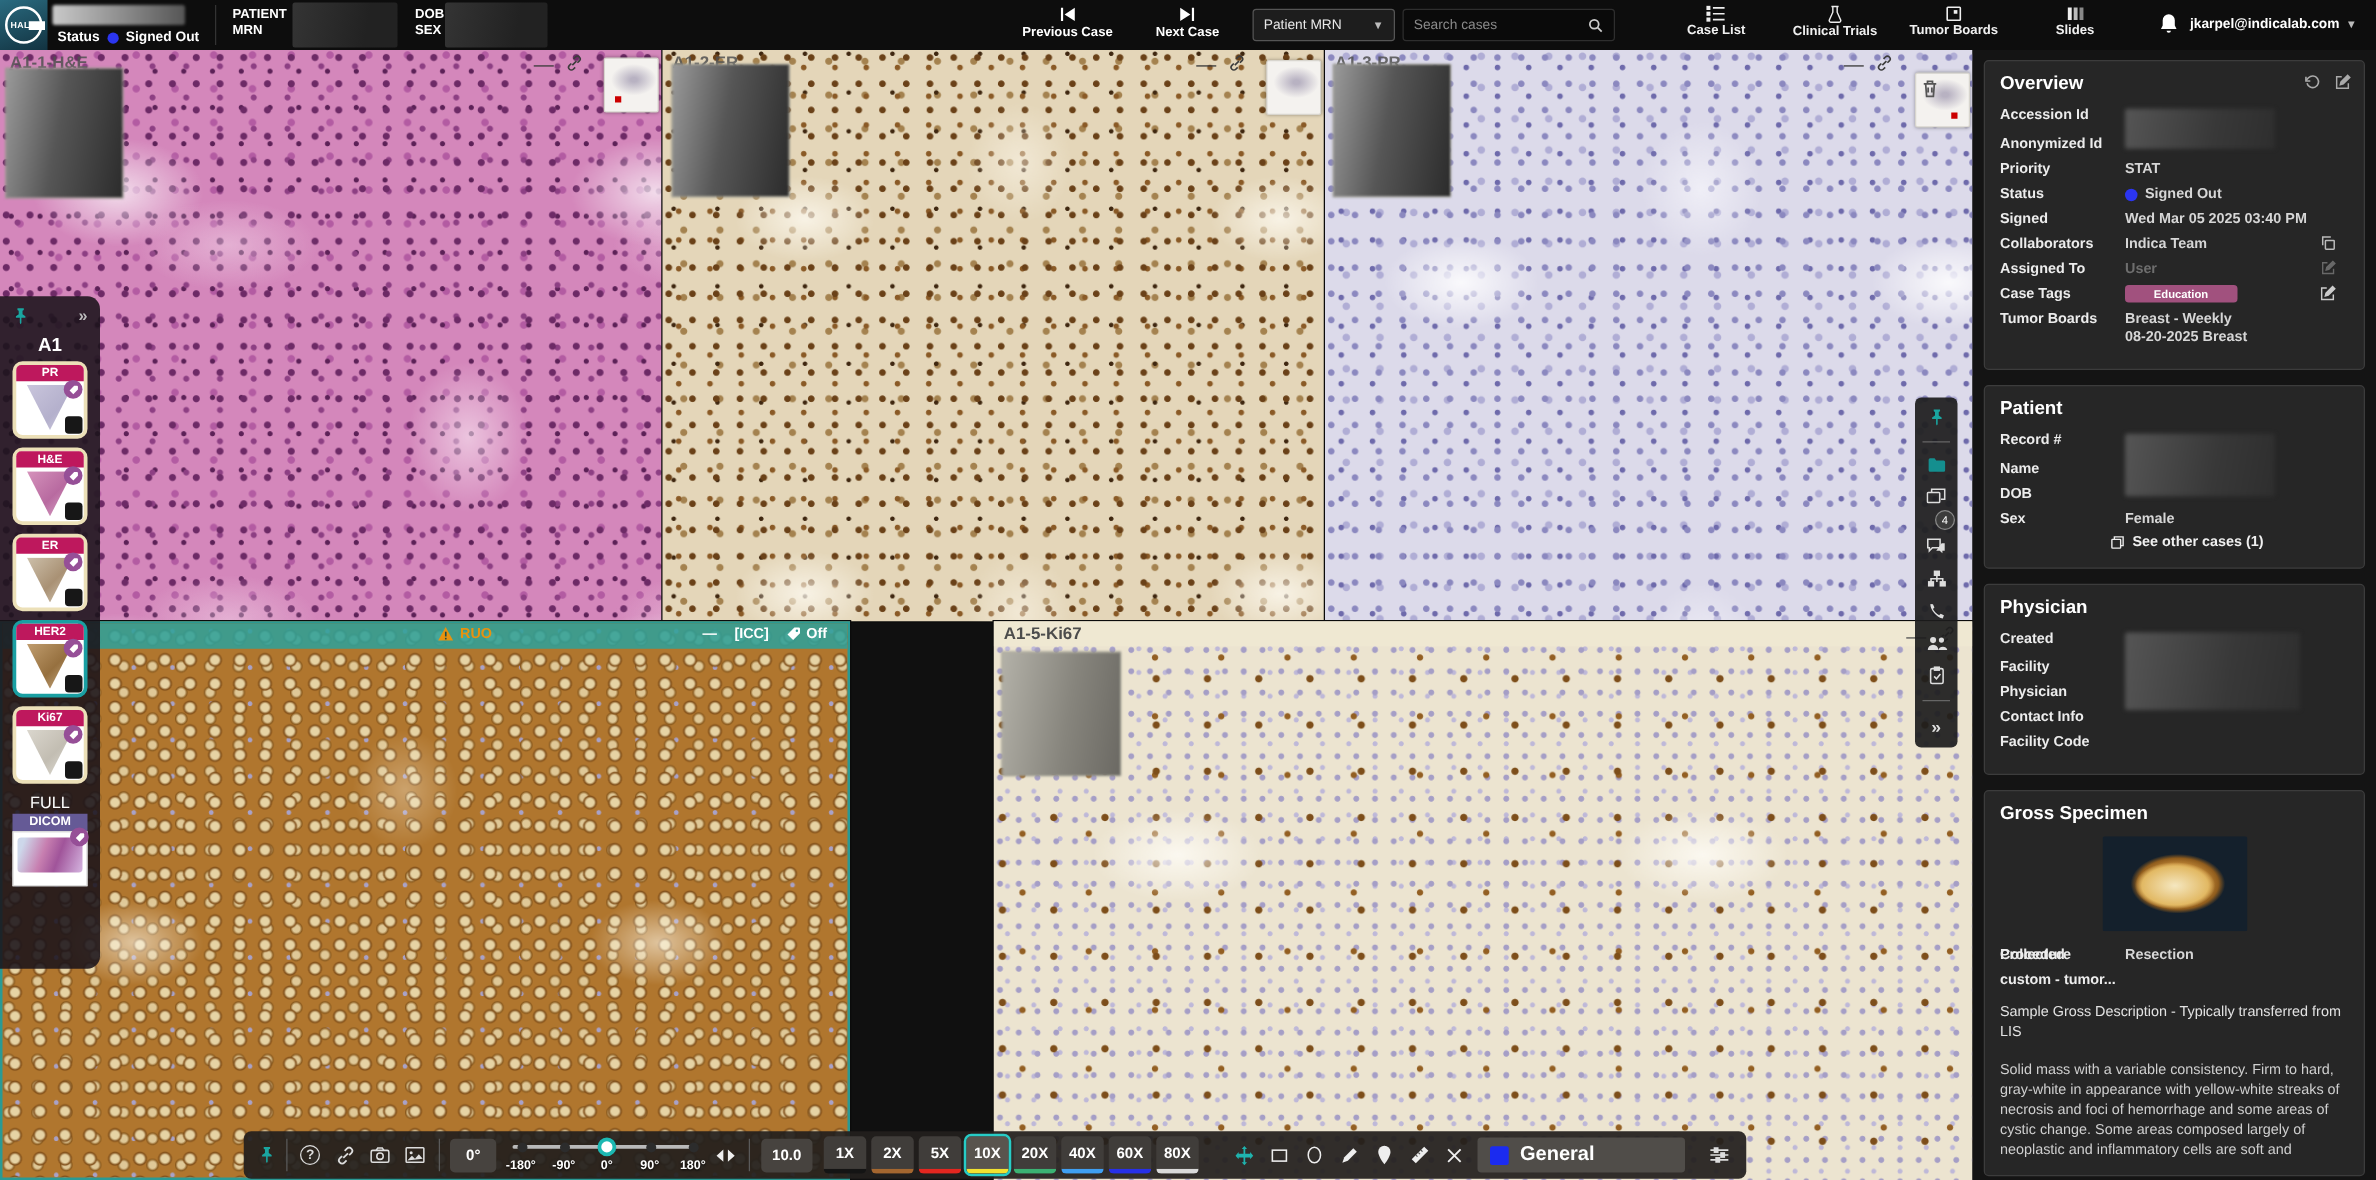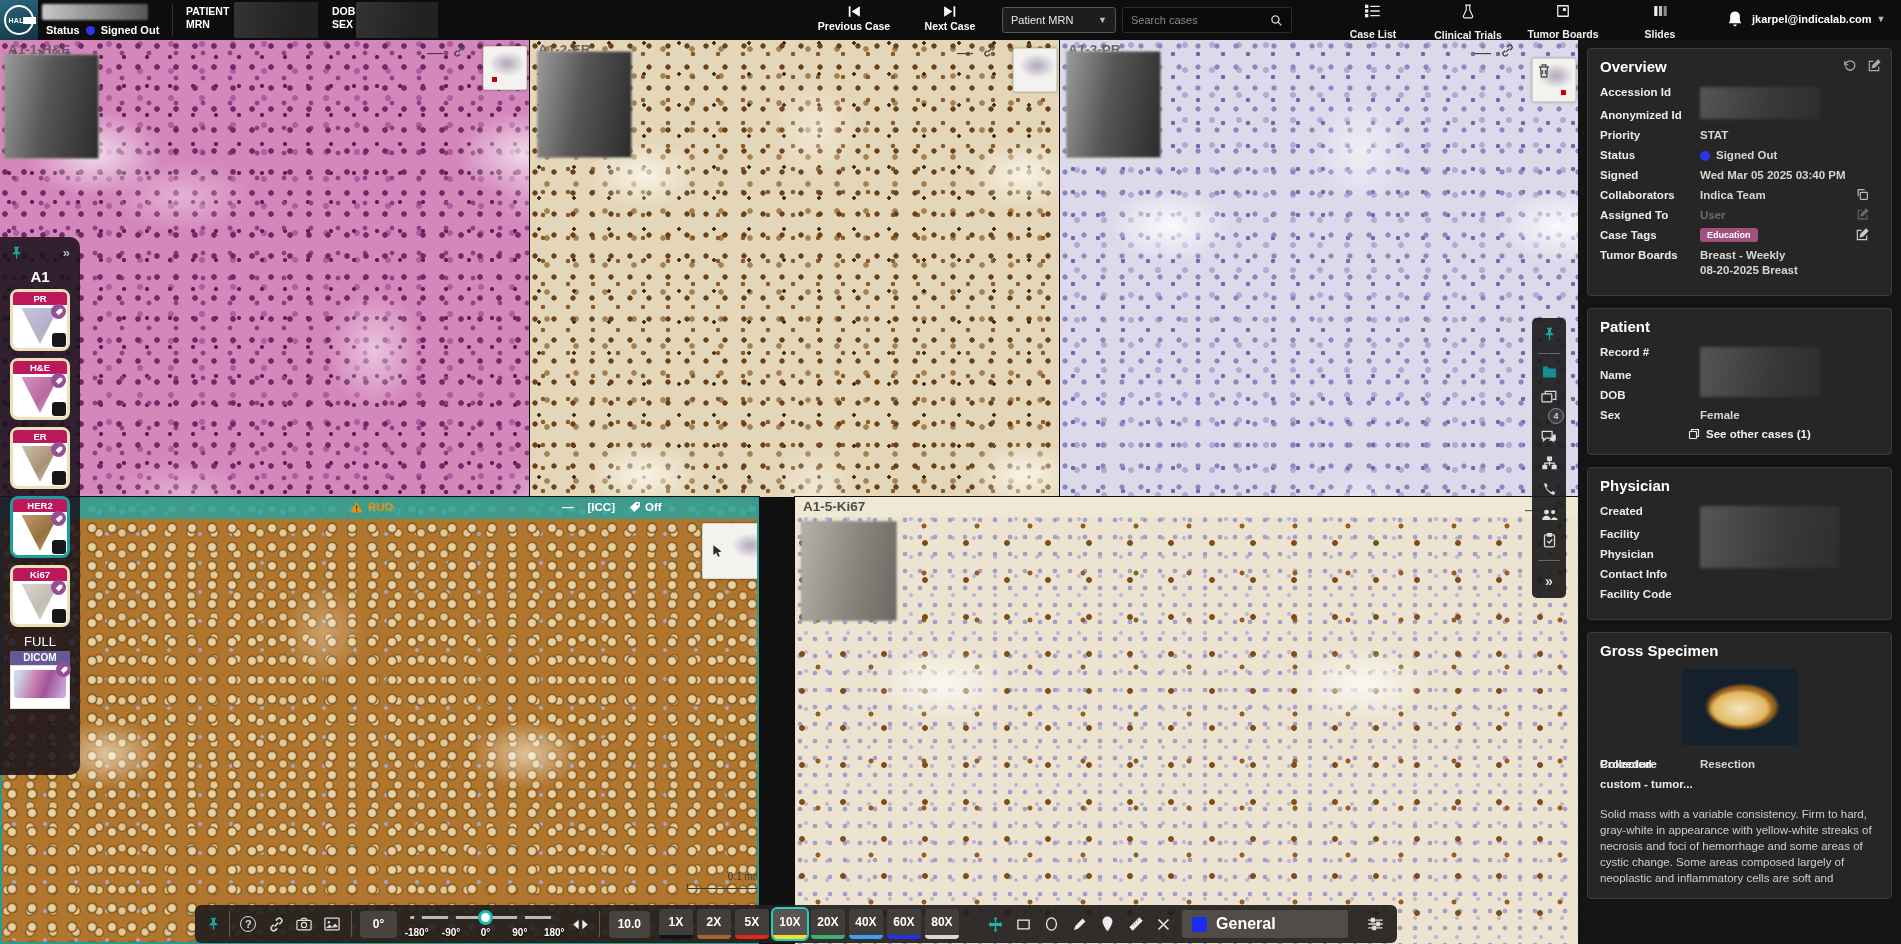--- a/index.html
+++ b/index.html
@@ -24,21 +24,21 @@
   .tb-div { position:absolute; top:4px; width:1px; height:32px; background:#333; }
   .two-line { position:absolute; top:5px; color:#fff; font-size:10.5px; font-weight:bold; line-height:13px; }
   .dark-block { position:absolute; top:2px; height:36px; border-radius:2px;
     background:linear-gradient(100deg,#343434,#222 70%); }
   .case-nav { position:absolute; top:5px; width:84px; display:flex; flex-direction:column; align-items:center;
     gap:2px; color:#fff; font-size:10.5px; font-weight:bold; cursor:pointer; }
   .mrn-select { position:absolute; top:7px; width:114px; height:26px; background:#1d1d1d; border:1px solid #555;
     border-radius:3px; color:#e8e8e8; font-size:11px; display:flex; align-items:center; padding:0 8px; justify-content:space-between; }
   .searchbox { position:absolute; top:7px; width:170px; height:26px; background:#0a0a0a; border:1px solid #2e2e2e;
     border-radius:3px; color:#8a8a8a; font-size:11px; display:flex; align-items:center; padding:0 8px; justify-content:space-between; }
-  .nav-item { position:absolute; top:4px; display:flex; flex-direction:column; align-items:center; gap:10px;
+  .nav-item { position:absolute; top:4px; display:flex; flex-direction:column; align-items:center; gap:0;
     color:#f0f0f0; font-size:10.5px; font-weight:bold; cursor:pointer; }
   .email { position:absolute; top:13px; color:#fff; font-size:11px; font-weight:bold; display:flex; gap:5px; align-items:center;}
   .caret { color:#bbb; font-size:9px; }
 
   
   .vp { position:absolute; overflow:hidden; box-shadow:0 0 0 1px #0b0b0b; }
   .vp-title { position:absolute; left:8px; top:2px; font-size:13.5px; font-weight:bold; color:rgba(80,80,80,.85); z-index:3; }
   .vp-icons { position:absolute; top:4px; display:flex; gap:10px; z-index:3; color:#3c3c3c; }
   .minimap { position:absolute; width:44px; height:44px; background:#f4f2ef; border:1px solid #d8d5ce; border-radius:2px; z-index:3;
     box-shadow:0 0 3px rgba(0,0,0,.35);
@@ -128,21 +128,21 @@
   #rpanel { position:absolute; left:1578px; top:40px; width:323px; height:904px; background:#141414; z-index:4;
     overflow:hidden; }
   .card { background:#262626; border:1px solid #3c3c3c; border-radius:4px; margin:8px 9px 12px; padding:9px 12px 12px; position:relative; }
   .card h2 { color:#fff; font-size:15px; margin-bottom:10px; }
   .card-icons { position:absolute; right:10px; top:10px; display:flex; gap:10px; color:#999; }
   .row { display:flex; margin-bottom:5px; min-height:14px; align-items:flex-start; }
   .lab { width:100px; flex:0 0 100px; color:#ececec; font-size:11.5px; font-weight:bold; line-height:15px; }
   .val { color:#d6d6d6; font-size:11.5px; font-weight:600; line-height:15px; display:flex; align-items:center; gap:6px; }
   .val.dim { color:#6e6e6e; }
   .blur-val { border-radius:2px; background:linear-gradient(100deg,#555,#383838 60%,#2e2e2e); filter:blur(1.6px); }
-  .tagpill { color:#fff; font-size:9px; font-weight:bold; padding:2px 7px; border-radius:3px; }
+  .tagpill { color:#fff; font-size:9px; font-weight:bold; padding:2px 23px; border-radius:3px; }
   .row-icon { position:absolute; right:10px; color:#999; }
   .othercases { margin:4px 0 2px 88px; color:#f0f0f0; font-size:11.5px; font-weight:bold; display:flex; gap:6px; align-items:center; cursor:pointer; }
   .gross-img { width:116px; height:76px; margin:2px auto 12px; border-radius:2px;
     background:
       radial-gradient(ellipse 48px 28px at 50% 52%, #f5e7c0, #e2b964 55%, rgba(0,0,0,0) 67%),
       radial-gradient(ellipse 54px 34px at 52% 50%, #c98f3c 42%, #8f5c1d 60%, rgba(0,0,0,0) 70%),
       radial-gradient(ellipse 9px 5px at 56% 70%, #a02818, rgba(0,0,0,0) 75%),
       #14202c; }
   .desc-h { color:#e2e2e2; font-size:11.5px; line-height:16px; margin-top:10px; }
   .desc-b { color:#cfcfcf; font-size:11.5px; line-height:16px; margin-top:14px; }
@@ -218,21 +218,21 @@
     <span style="position:absolute;left:4px;top:4px;">
         <svg width="14" height="16" viewBox="0 0 14 16" fill="none" stroke="#555" stroke-width="1.4">
           <path d="M2 4h10M5 4V2h4v2M3.5 4l.8 10h5.4l.8-10M5.5 7v4M8.5 7v4"></path>
         </svg>
       </span>
     <div class="red-dot" style="right:9px;bottom:6px;"></div>
   </div>
   <div class="label-blur" style="left:6px;top:11px;width:95px;height:107px;"></div>
 </div>
 
-<div class="vp t-her2" id="vp-her2" style="left:0;top:497px;width:759px;height:447px;">
+<div class="vp t-her2" id="vp-her2" style="left:0;top:497px;width:680px;height:447px;">
   <div class="her2-head">
     <div class="ruo">
       <span>
           <svg width="13" height="12" viewBox="0 0 24 22">
             <path d="M12 1L23 21H1z" fill="#e8920f"></path>
             <rect x="11" y="8" width="2.4" height="7" fill="#1d4a46"></rect>
             <rect x="11" y="17" width="2.4" height="2.4" fill="#1d4a46"></rect>
           </svg>
         </span>
       <span>RUO</span>
@@ -637,20 +637,21 @@
     <div class="row">
         <span class="lab">Procedure</span>
       <span class="val">Resection</span>
       </div>
     <div class="row" style="margin-top:-20px;">
         <span class="lab">Collected</span>
       </div>
     <div class="row">
         <span class="lab" style="width:160px;flex-basis:160px;">custom - tumor...</span>
       </div>
+    <div class="desc-h">Sample Gross Description - Typically transferred from LIS</div>
     <div class="desc-b">Solid mass with a variable consistency. Firm to hard, gray-white in appearance with yellow-white streaks of necrosis and foci of hemorrhage and some areas of cystic change. Some areas composed largely of neoplastic and inflammatory cells are soft and</div>
   </div>
 </div>
 
 <div id="btoolbar">
   <span>
       <svg width="13" height="14" viewBox="0 0 20 22">
         <path d="M6 1h8v2l-1.6 1v4.5L16 11v2h-5v6.5L10 21l-1-1.5V13H4v-2l3.6-2.5V4L6 3z" fill="#1aa5a0"></path>
       </svg>
     </span>

